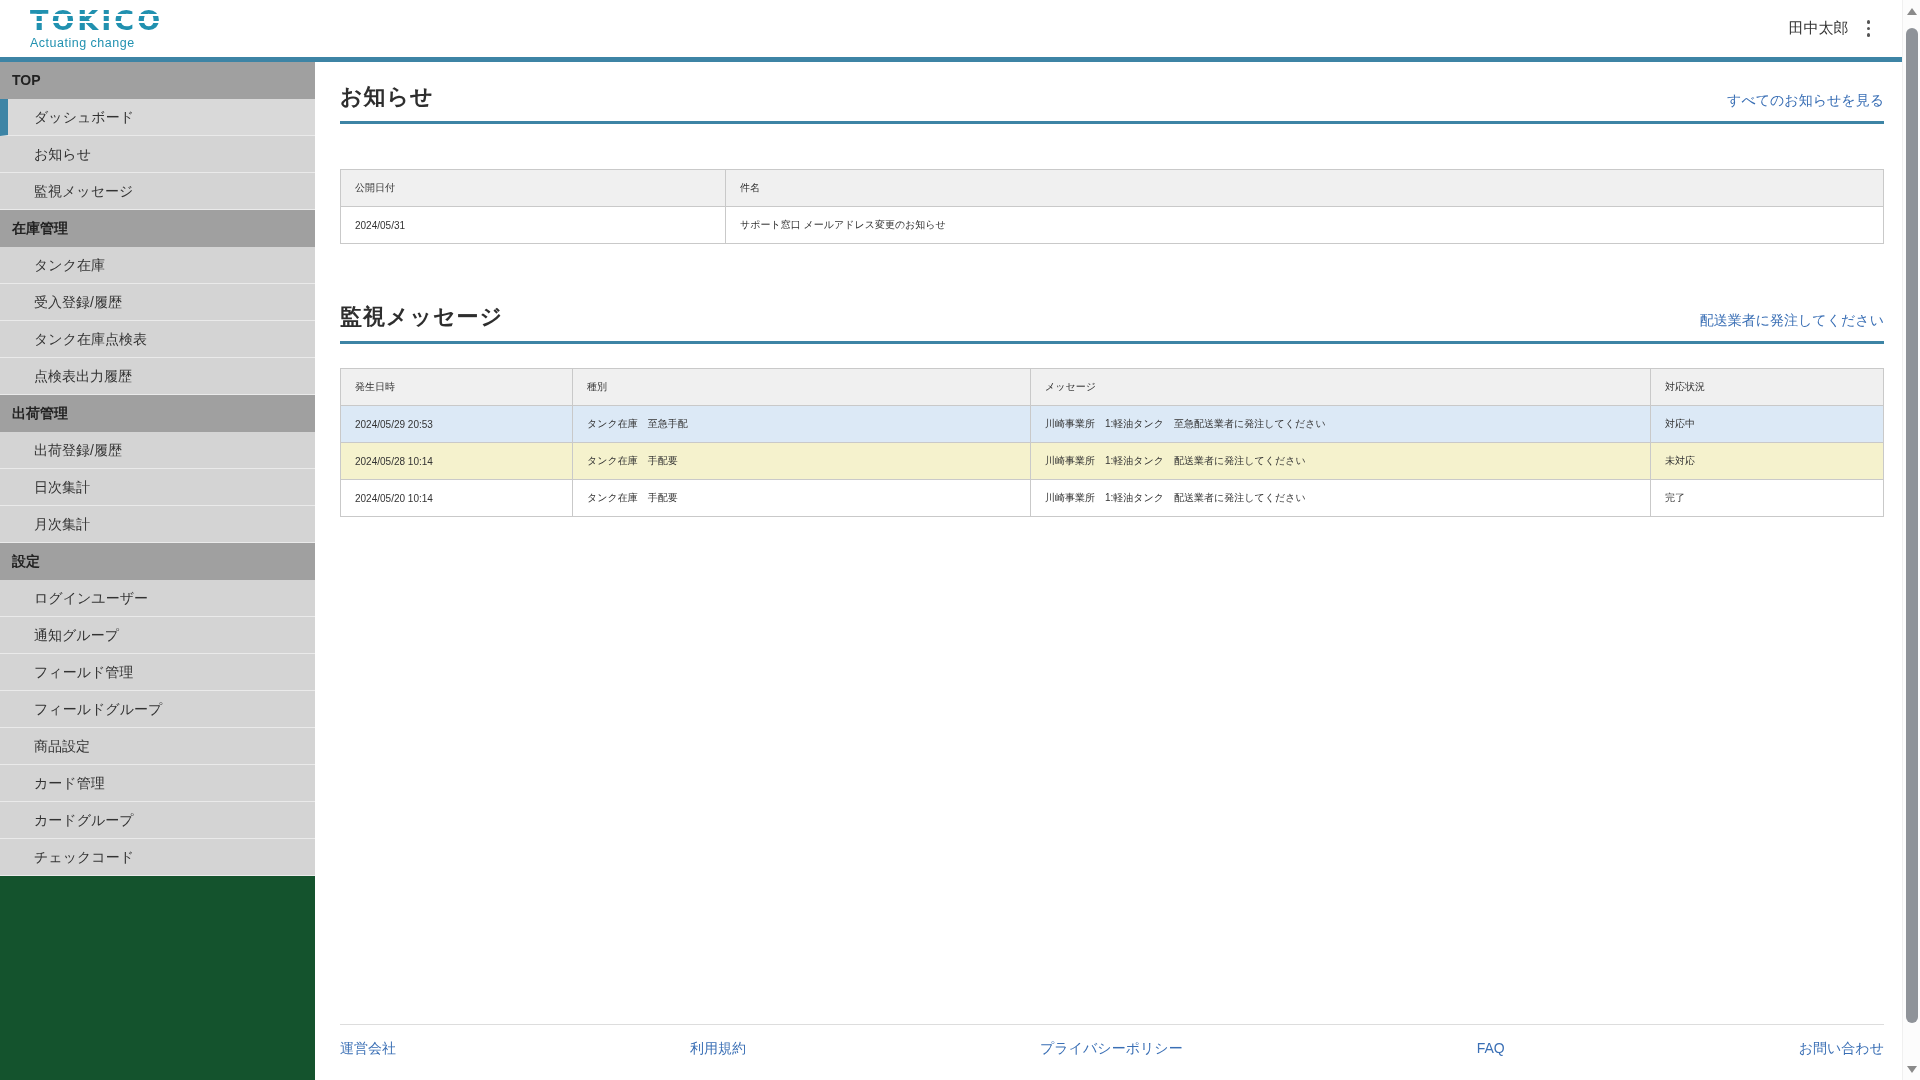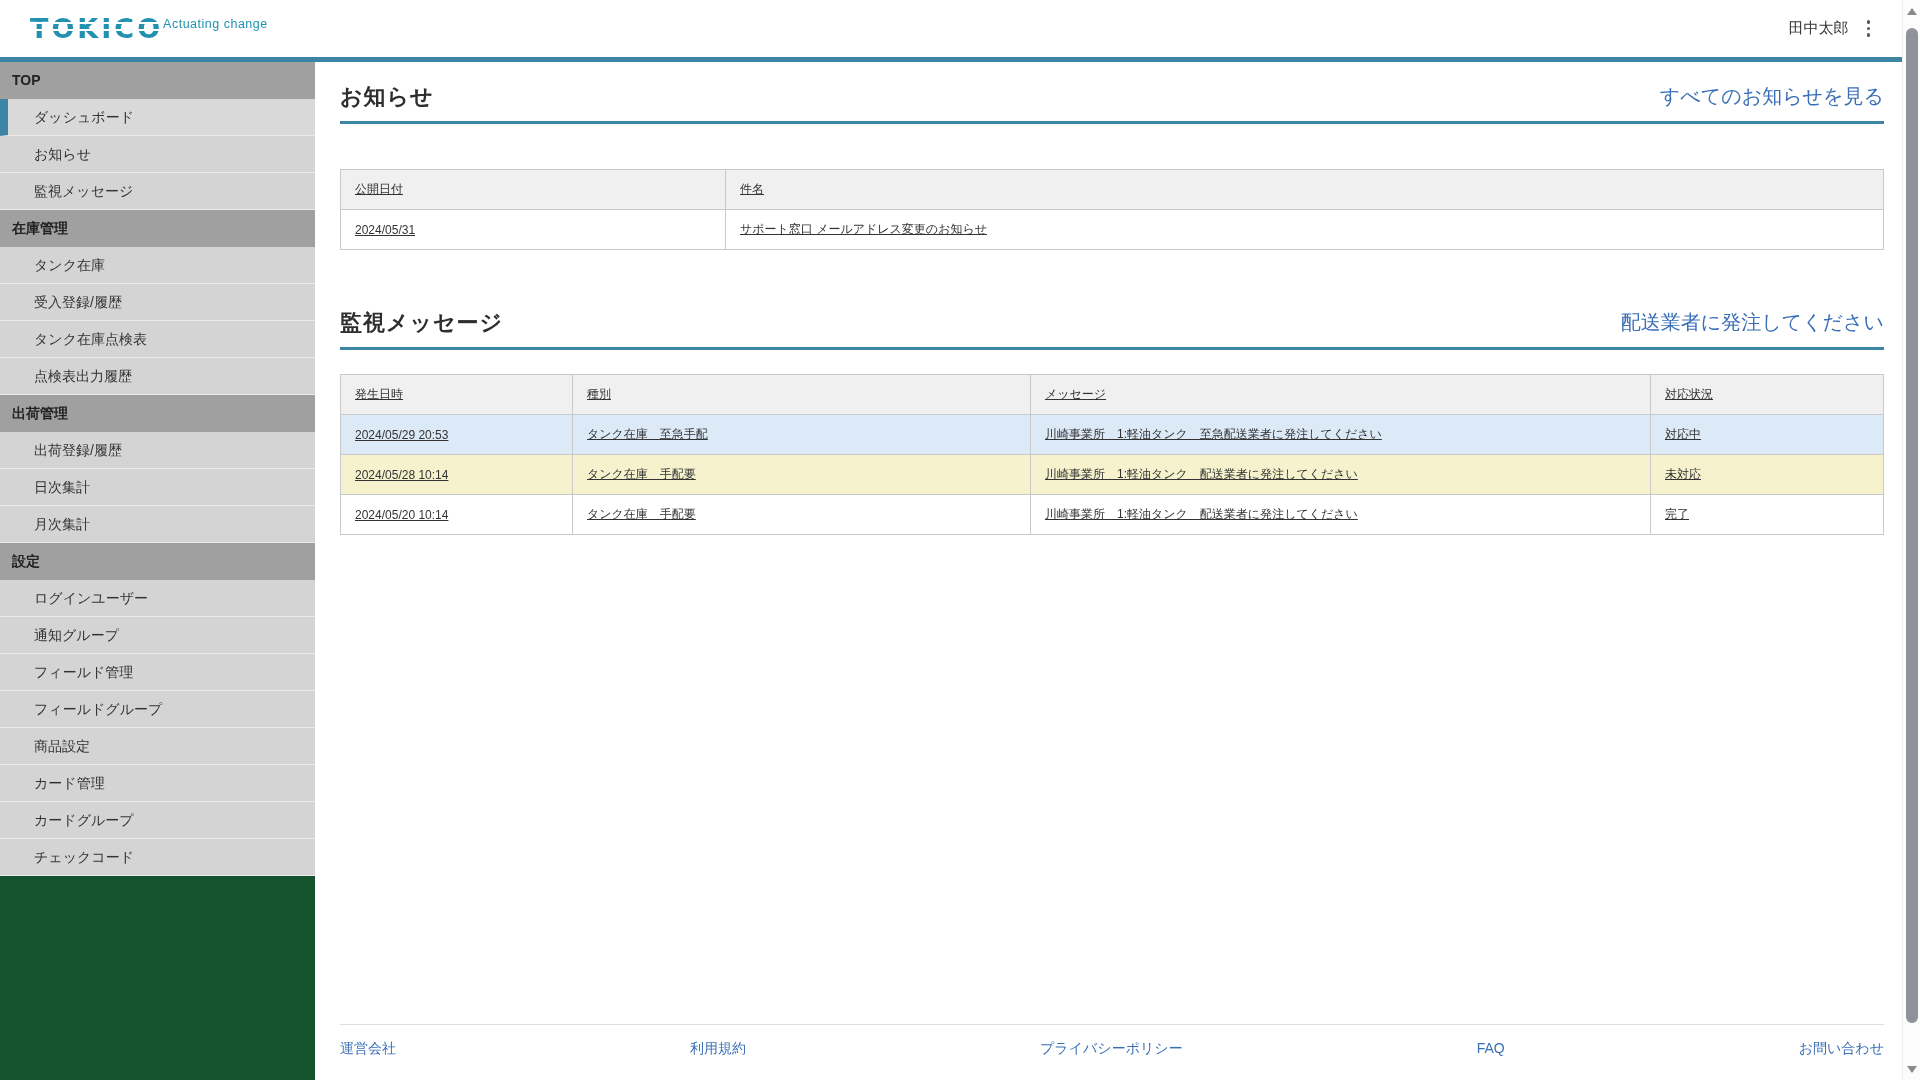--- a/index.html
+++ b/index.html
@@ -14,21 +14,21 @@
   body{
     width:1920px;height:1080px;overflow:hidden;position:relative;
     font-family:"Liberation Sans","DejaVu Sans",sans-serif;
     color:#333;background:#fff;
   }
   
   .header{
     height:57px;display:flex;justify-content:space-between;align-items:center;
     padding:0 46px 0 30px;background:#fff;
   }
-  .logo{display:flex;flex-direction:row;line-height:1;}
+  .logo{display:flex;flex-direction:column;line-height:1;}
   .logo-word{
     position:relative;font-weight:800;font-size:27px;letter-spacing:3px;
     color:var(--logo);font-family:"DejaVu Sans",sans-serif;
   }
   .logo-word .slit{position:absolute;left:0;right:0;height:2px;background:#fff;}
   .logo-word .slit.s1{top:7px;}
   .logo-word .slit.s2{top:14px;}
   .logo-tagline{font-size:12.5px;color:var(--logo);margin-top:3px;letter-spacing:.5px;}
   .header-right{display:flex;align-items:center;gap:14px;}
   .user-name{font-size:15px;color:#333;}
@@ -54,23 +54,23 @@
   .main{
     flex:1;display:flex;flex-direction:column;background:#fff;
     padding:20px 18px 0 25px;margin-right:18px;
   }
   .content{flex:1;}
   .section-head{
     display:flex;justify-content:space-between;align-items:flex-end;
     border-bottom:3px solid var(--accent);padding-bottom:9px;
   }
   .section-title{font-size:22px;font-weight:bold;color:#2e2e2e;letter-spacing:1px;}
-  .view-all{font-size:20px;color:var(--link);text-decoration:none;cursor:pointer;margin-bottom:2px;}
+  .view-all{font-size:14px;color:var(--link);text-decoration:none;cursor:pointer;margin-bottom:2px;}
   .monitoring-sec{margin-top:58px;}
-  table{width:100%;border-collapse:collapse;font-size:12px;table-layout:fixed;text-decoration:underline;}
+  table{width:100%;border-collapse:collapse;font-size:10px;table-layout:fixed;}
   .notices-table{margin-top:45px;}
   .monitor-table{margin-top:24px;}
   th,td{
     border:1px solid #c9c9c9;text-align:left;font-weight:normal;
     padding:11px 14px;color:#333;overflow:hidden;white-space:nowrap;
   }
   thead th{background:#f0f0f0;}
   tr.row-blue td{background:var(--rowblue);}
   tr.row-yellow td{background:var(--rowyellow);}
   .notices-table col.c0{width:385px;}

